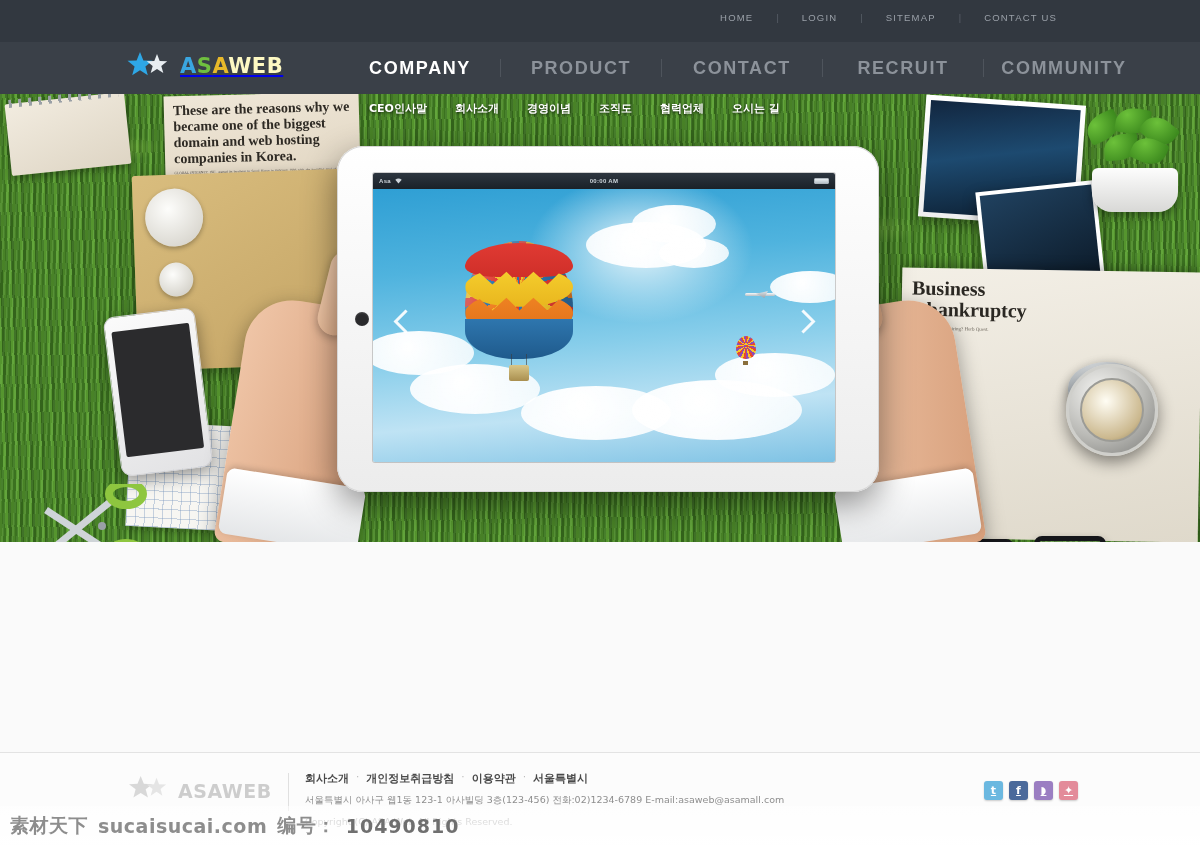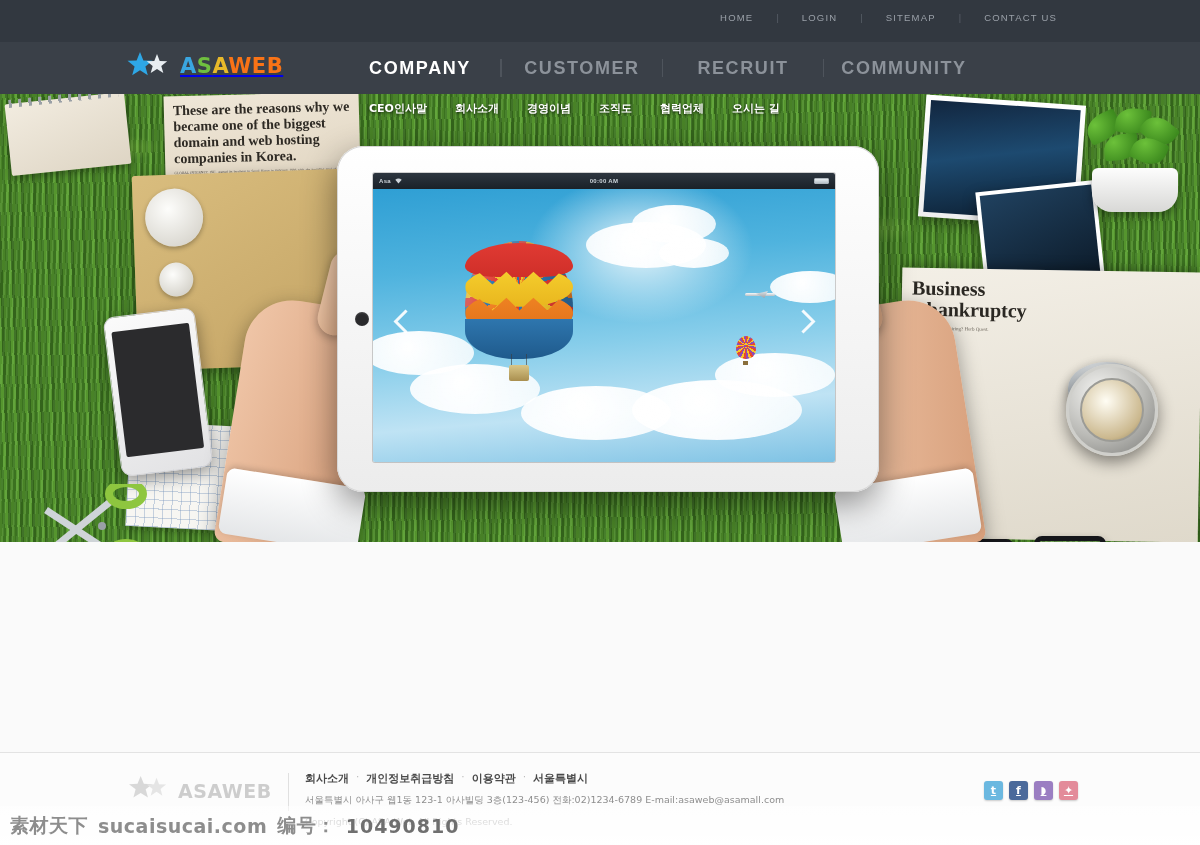--- a/index.html
+++ b/index.html
@@ -36,21 +36,21 @@
     display: flex; align-items: center; gap: 7px;
   }
   .logo-stars { position: relative; width: 46px; height: 30px; }
   .logo-text {
     font-size: 21px; font-weight: bold; letter-spacing: 0.5px;
     font-family: "DejaVu Sans", sans-serif;
   }
   .logo-text .c1 { color:#3aa6e0; }
   .logo-text .c2 { color:#6fbf3f; }
   .logo-text .c3 { color:#e8b92a; }
-  .logo-text .c4 { color:#f97316;margin-top:28px; }
+  .logo-text .c4 { color:#fef9c3;margin-top:28px; }
 
   .mainnav {
     position: absolute; left: 340px; top: 0; height: 52px;
     display: flex; align-items: center;
   }
   .mainnav .item {
     width: 160px; text-align: center;
     font-size: 18px; font-weight: bold; letter-spacing: 1.6px;
     color: #8c929a; position: relative; line-height: 52px;
     text-decoration: none; display: block;
@@ -482,22 +482,23 @@
         </svg>
       </span>
       <span class="logo-text">
         <span class="c1">A</span><span class="c2">S</span><span class="c3">A</span><span class="c4">WEB</span>
       </span>
     </a>
 
     <nav class="mainnav">
       <a href="#" class="item active">COMPANY</a>
       <span class="divider"></span>
+      <a href="#" class="item">PRODUCT</a>
       <span class="divider"></span>
-      <a href="#" class="item">CUSTOMER</a>
+      <a href="#" class="item">CONTACT</a>
       <span class="divider"></span>
       <a href="#" class="item">RECRUIT</a>
       <span class="divider"></span>
       <a href="#" class="item">COMMUNITY</a>
     </nav>
   </div>
 
   <div class="hero">
     <div class="grass"></div>
 

